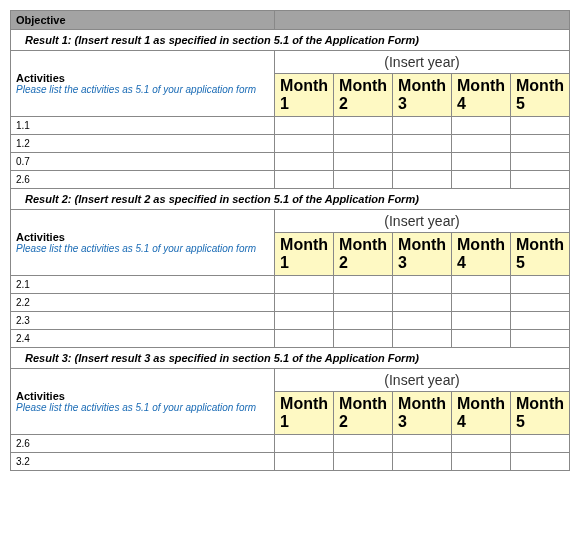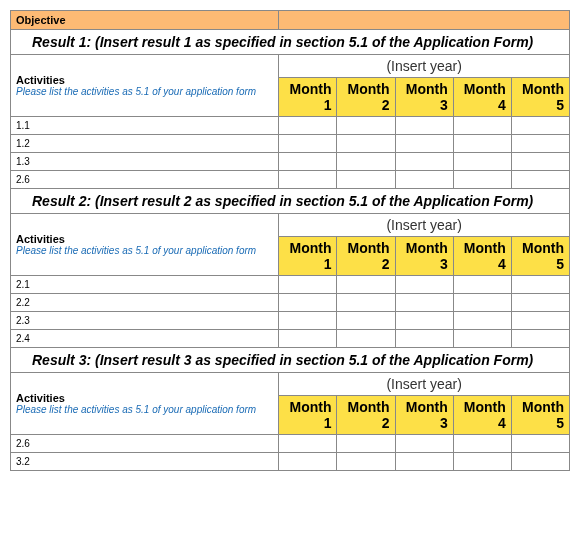--- a/index.html
+++ b/index.html
@@ -15,29 +15,29 @@
       border-collapse: collapse;
       border: 1.5px solid #555;
     }
     .outer-table td, .outer-table th {
       border: 1px solid #888;
       padding: 3px 5px;
       vertical-align: middle;
     }
     .header-row td {
       font-weight: bold;
-      background: #fdba74;
+      background: #a3a3a3;
       font-size: 11px;
     }
     .result-row td {
       font-style: italic;
       font-weight: bold;
-      font-size: 14px;
+      font-size: 11px;
       background: #fff;
-      padding: 4px 21px;
+      padding: 4px 14px;
       border-top: 1.5px solid #555;
       margin-left: 32px;
     }
     .insert-year-cell {
       text-align: center;
       font-style: normal;
       font-weight: normal;
       font-size: 14px;
       color: #333;
       border-bottom: none;
@@ -50,24 +50,24 @@
       vertical-align: middle;
     }
     .activities-italic {
       font-style: italic;
       color: #1a6bb5;
       font-size: 10px;
       text-align: left;
       vertical-align: middle;
     }
     .month-cell {
-      text-align: right;
-      font-weight: bold;
-      font-size: 14px;
-      background: #fde047;
+      text-align: left;
+      font-weight: bold;
+      font-size: 16px;
+      background: #fef9c3;
       vertical-align: middle;
     }
     .data-row td {
       height: 18px;
       font-size: 10px;
       background: #fff;
     }
     .number-cell {
       width: 28px;
       font-size: 10px;
@@ -120,21 +120,21 @@
   </tr>
   <tr class="data-row">
     <td class="number-cell" colspan="2">1.2</td>
     <td></td>
         <td></td>
         <td></td>
         <td></td>
         <td></td>
   </tr>
   <tr class="data-row">
-    <td class="number-cell" colspan="2">1.3</td>
+    <td class="number-cell" colspan="2">0.7</td>
     <td></td>
         <td></td>
         <td></td>
         <td></td>
         <td></td>
   </tr>
   <tr class="data-row">
     <td class="number-cell" colspan="2">2.6</td>
     <td></td>
         <td></td>

